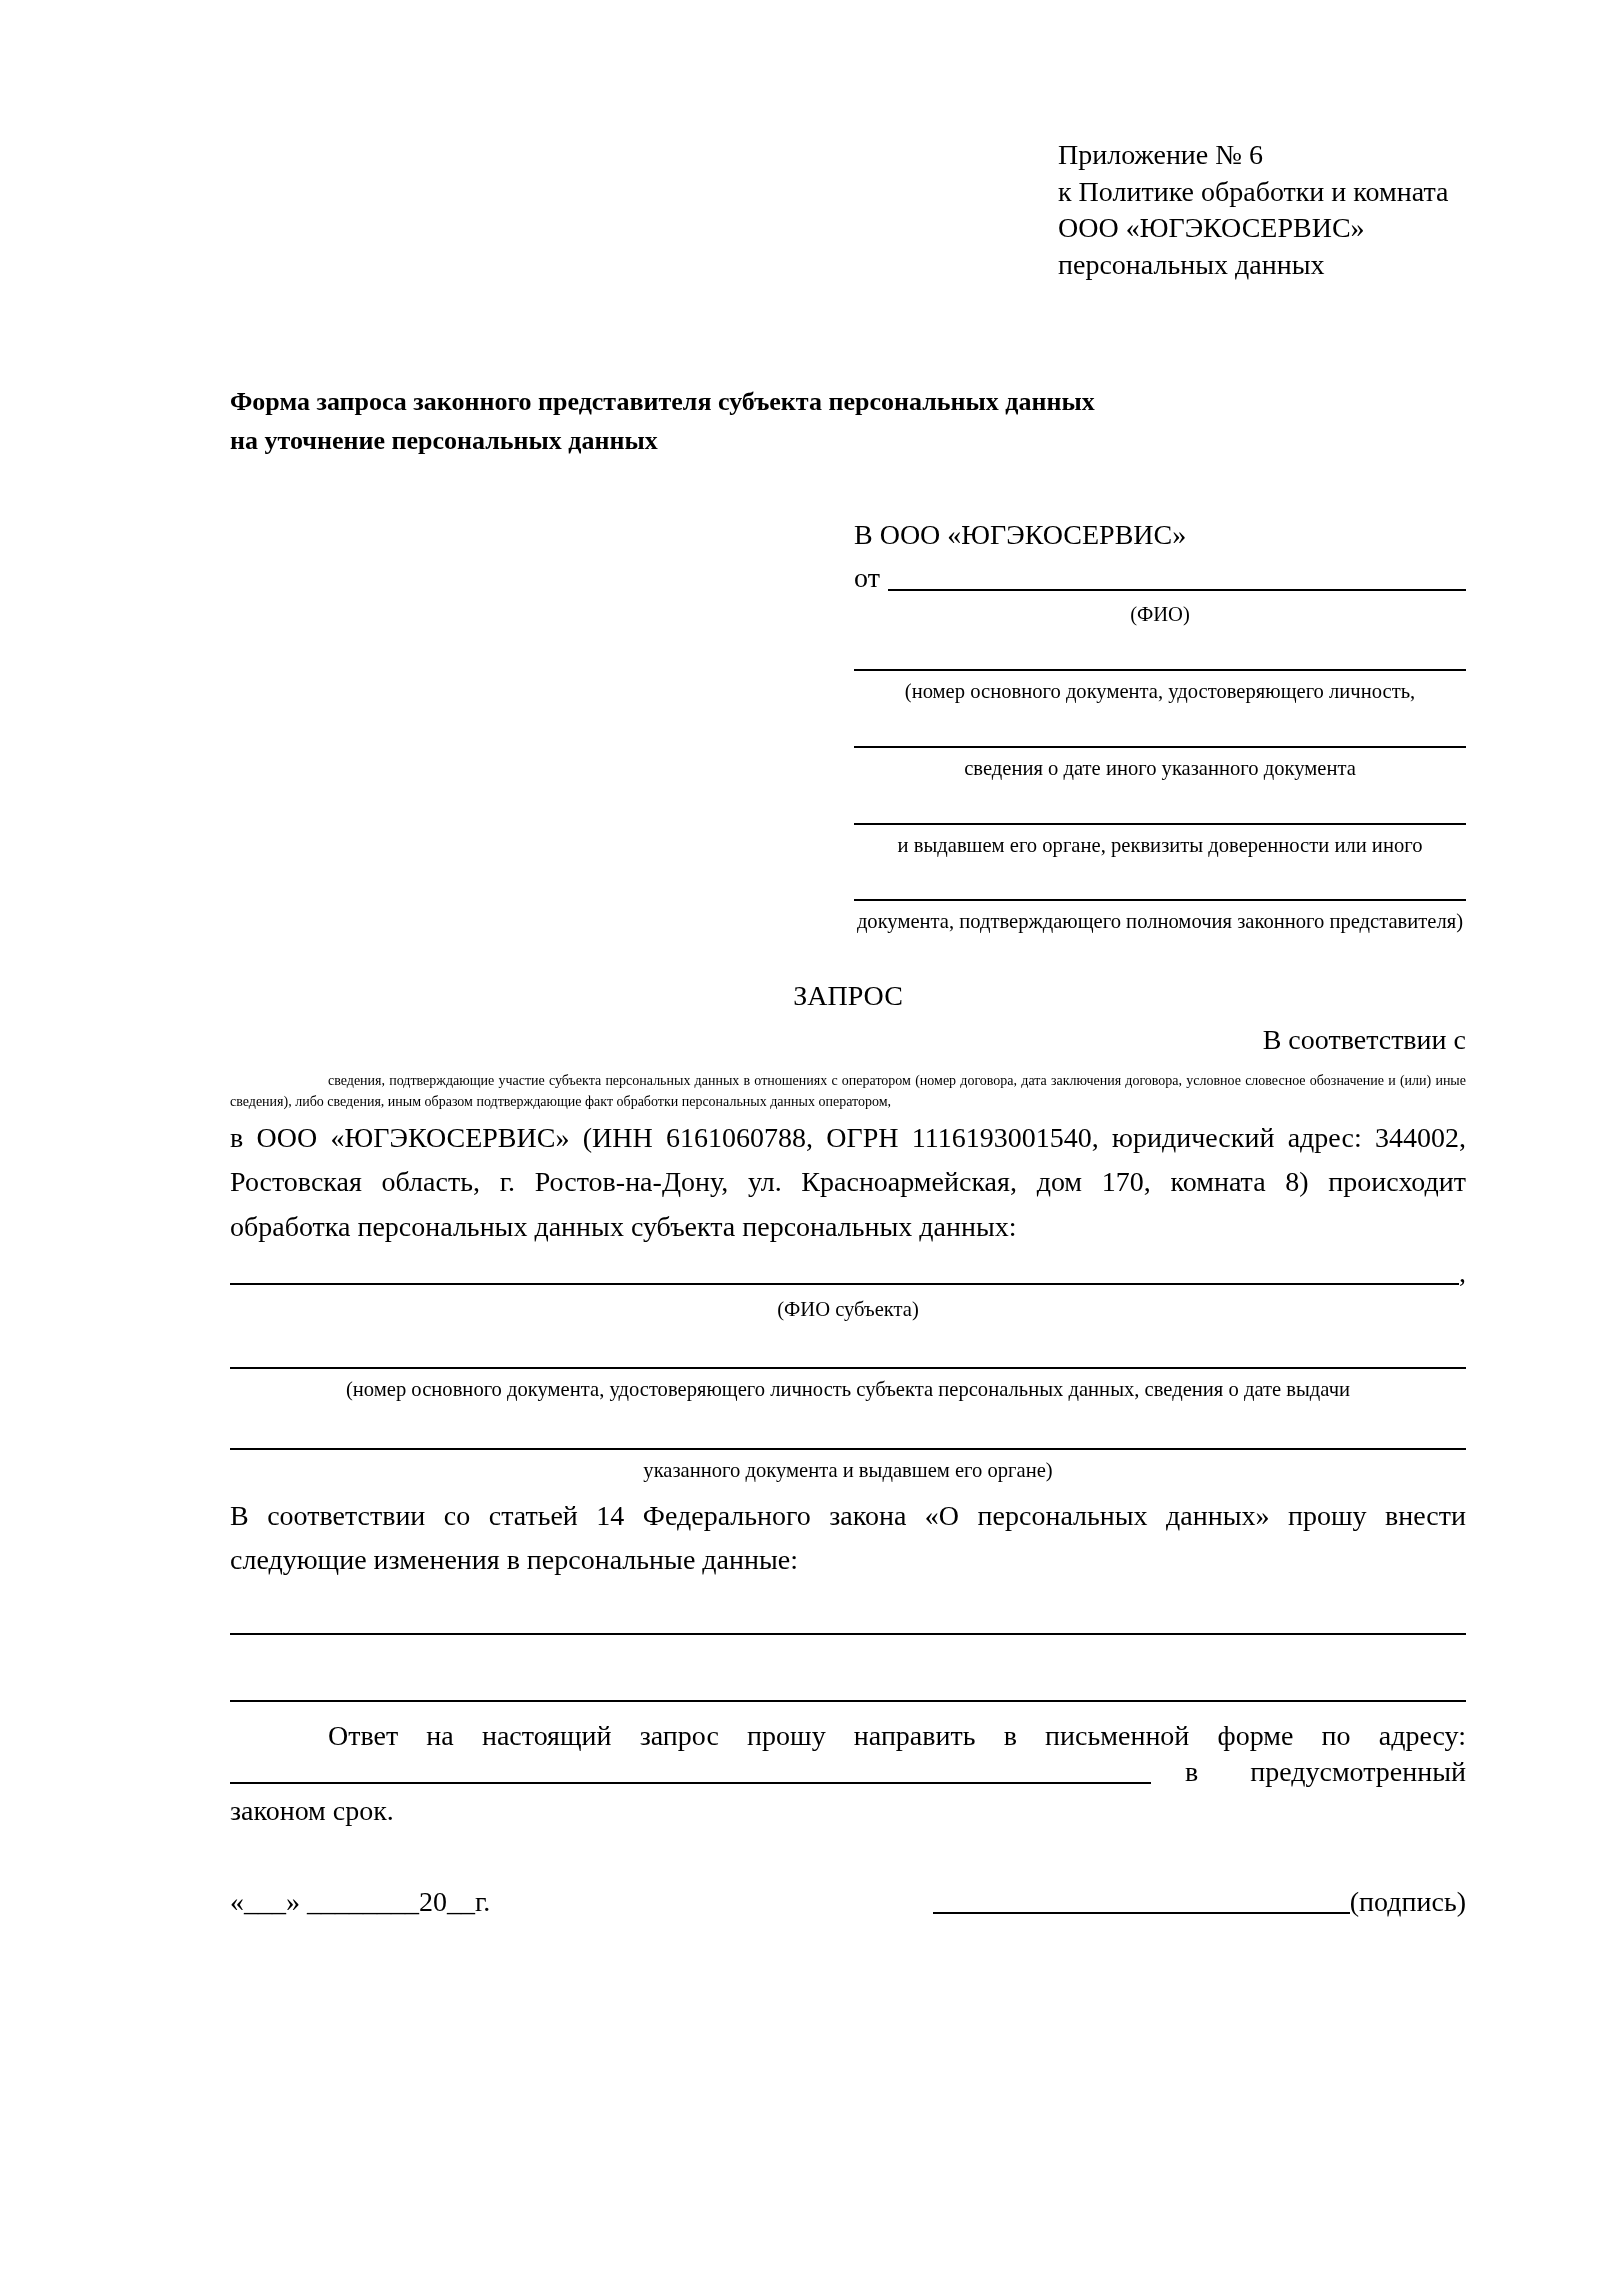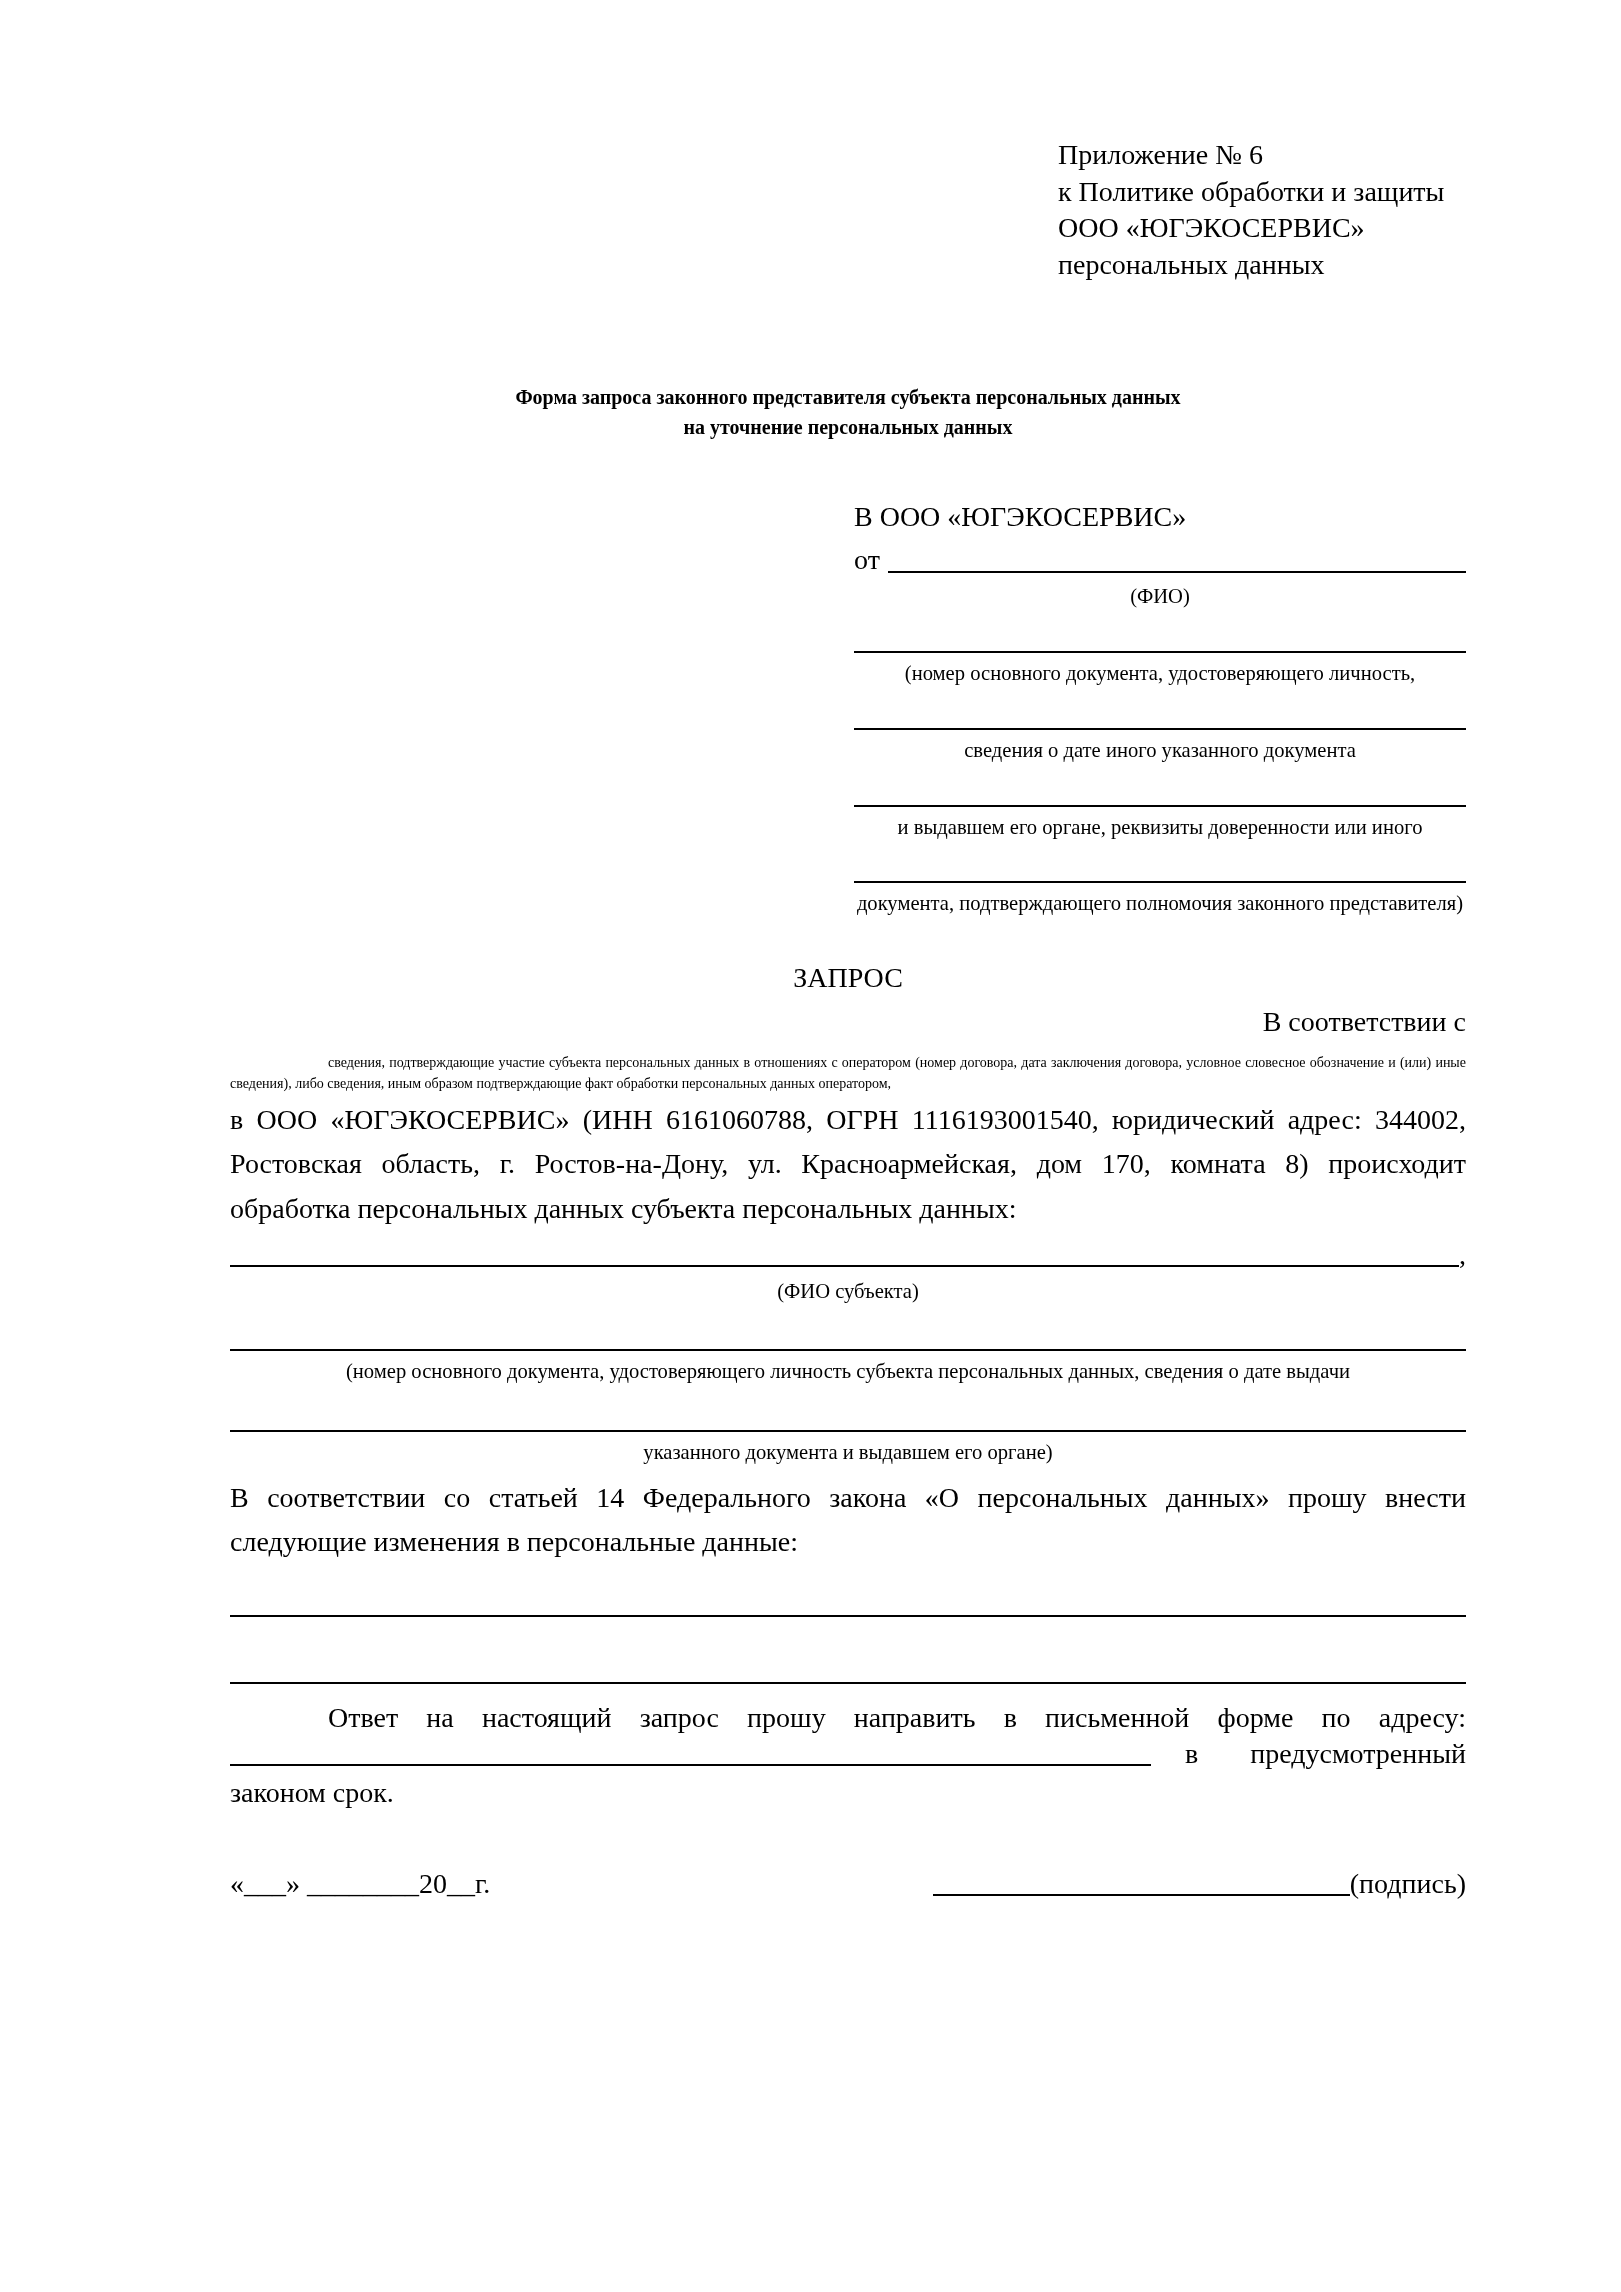--- a/index.html
+++ b/index.html
@@ -13,23 +13,23 @@
     font-size: 28px;
     padding: 137px 108px 0 230px;
     position: relative;
     overflow: hidden;
   }
   .annex-block {
     margin-left: 828px;
     line-height: 1.31;
   }
   .doc-title {
-    text-align: center;
+    text-align: left;
     font-weight: bold;
-    font-size: 20px;
+    font-size: 26px;
     line-height: 1.5;
     margin-top: 98px;
   }
   .addressee {
     margin-left: 624px;
     margin-top: 59px;
   }
   .flex-row { display: flex; align-items: flex-end; }
   .fill-line {
     flex: 1 1 auto;
@@ -91,21 +91,21 @@
     margin-bottom: 3.9px;
   }
 </style>
 </head>
 <body>
 
 <div class="page">
 
   <div class="annex-block">
     <div>Приложение № 6</div>
-    <div>к Политике обработки и защиты</div>
+    <div>к Политике обработки и комната</div>
     <div>ООО «ЮГЭКОСЕРВИС»</div>
     <div>персональных данных</div>
   </div>
 
   <div class="doc-title">
     <div>Форма запроса законного представителя субъекта персональных данных</div>
     <div>на уточнение персональных данных</div>
   </div>
 
   <div class="addressee">

